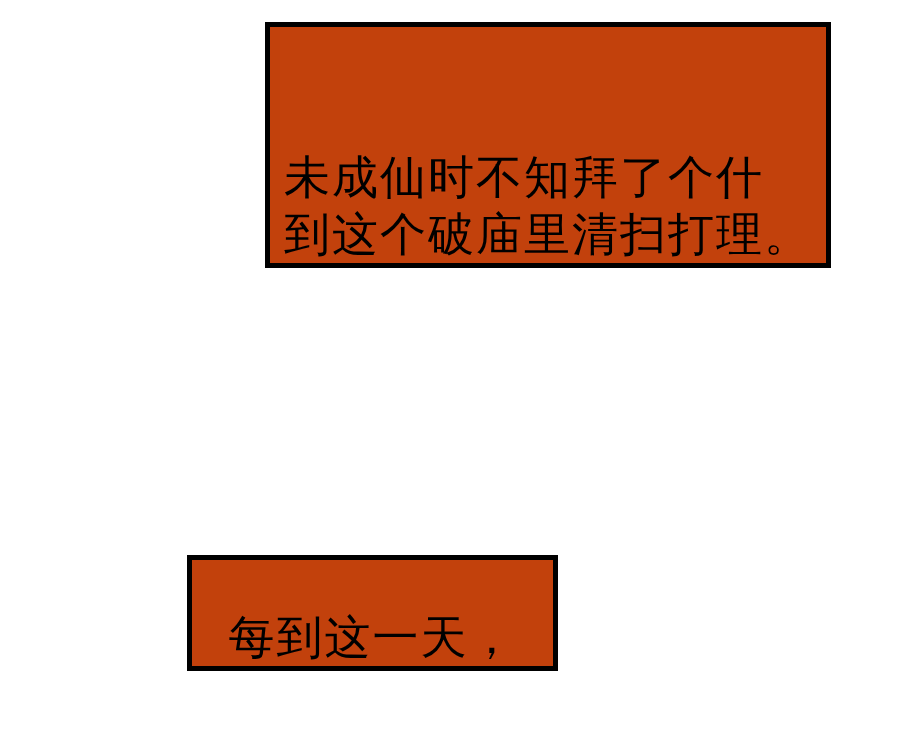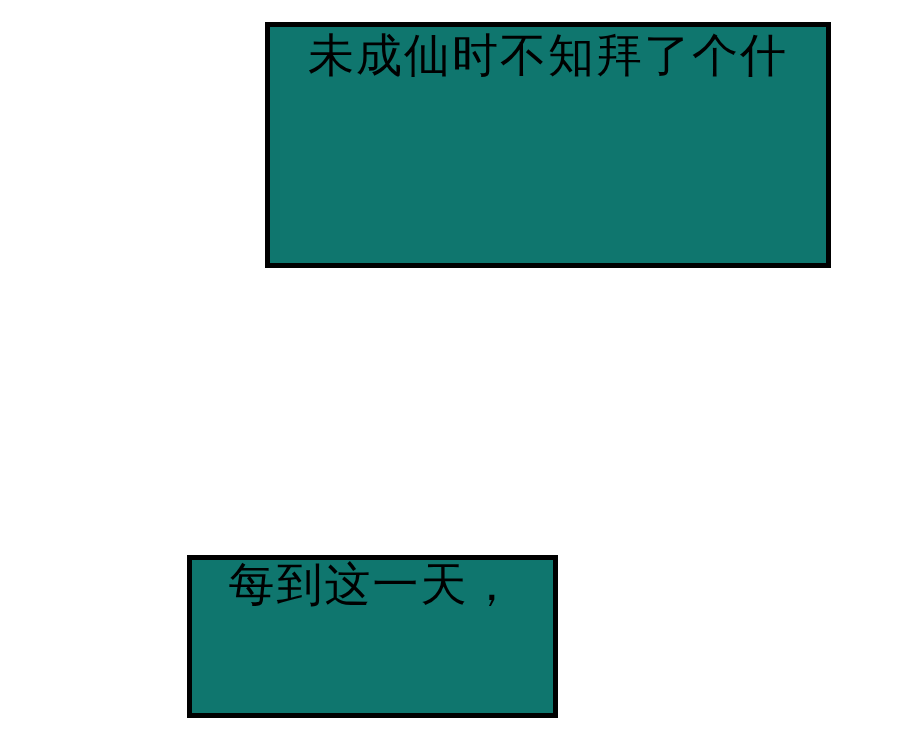--- a/index.html
+++ b/index.html
@@ -11,51 +11,51 @@
     height: 755px;
     position: relative;
     background: #ffffff;
     font-family: "DejaVu Sans", sans-serif;
     overflow: hidden;
   }
   .narration-box {
     position: absolute;
     box-sizing: border-box;
     border: 5px solid #000000;
-    background: #0f766e;
+    background: #c2410c;
     display: flex;
-    align-items: flex-start;
+    align-items: flex-end;
     justify-content: center;
   }
   #narration-box-top {
     left: 265px;
     top: 22px;
     width: 566px;
     height: 246px;
   }
   #narration-box-bottom {
     left: 187px;
     top: 555px;
     width: 371px;
-    height: 163px;
-    font-family: Liberation Mono, monospace;
+    height: 116px;
   }
   .narration-text {
     color: #000000;
     font-size: 46px;
     line-height: 57px;
     letter-spacing: 2px;
     text-align: left;
     white-space: nowrap;
   }
 </style>
 </head>
 <body>
 
 <div class="narration-box" id="narration-box-top">
   <div class="narration-text">
     <div>未成仙时不知拜了个什</div>
+    <div>到这个破庙里清扫打理。</div>
   </div>
 </div>
 
 <div class="narration-box" id="narration-box-bottom">
   <div class="narration-text">每到这一天，</div>
 </div>
 
 </body></html>

